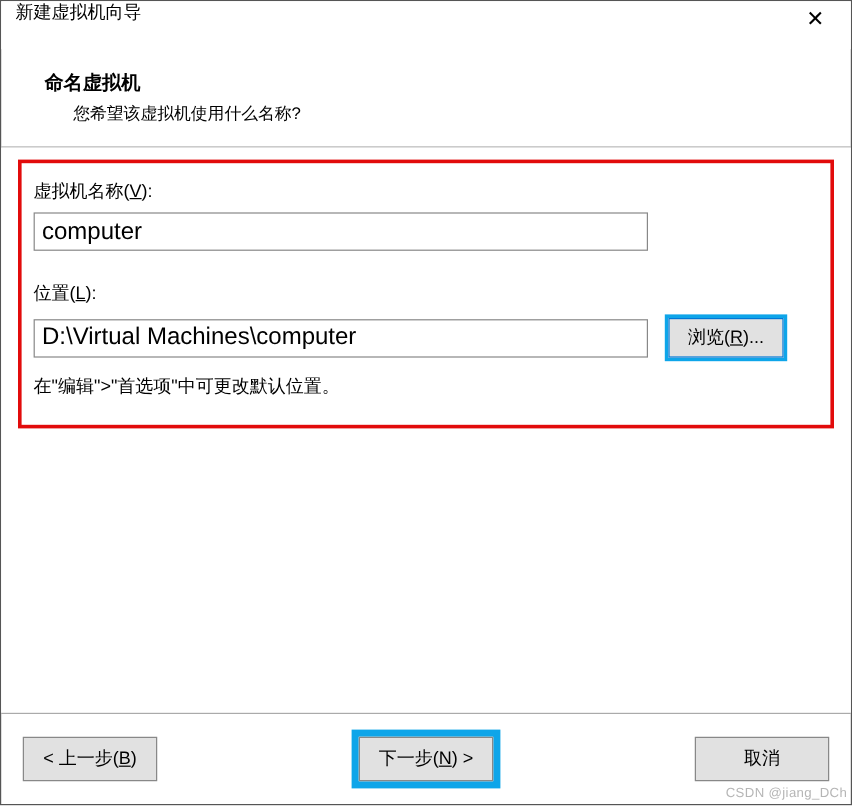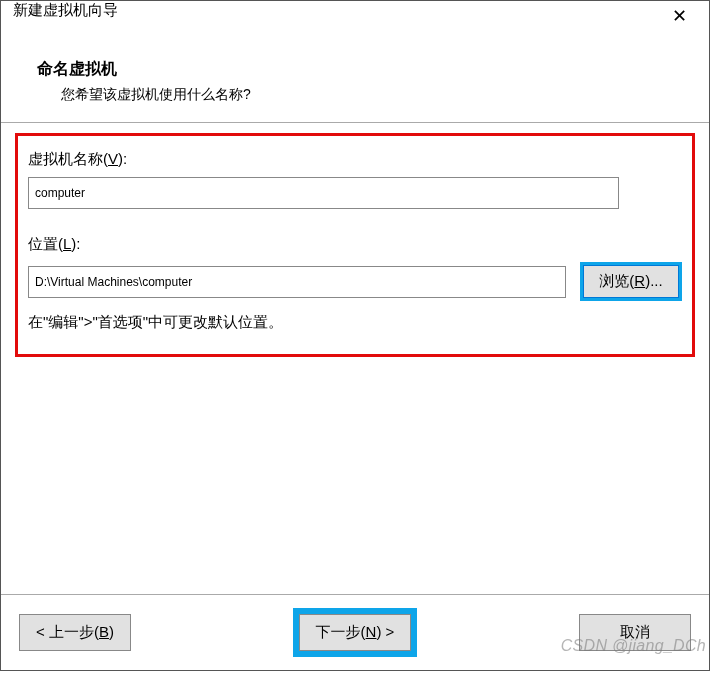--- a/index.html
+++ b/index.html
@@ -47,24 +47,24 @@
       padding: 10px 14px;
       background: #fff;
     }
     .highlight-box {
       border: 3px solid #e20b0b;
       padding: 14px 10px 22px 10px;
     }
     .field-label { font-size: 15px; margin-bottom: 8px; display: block; }
     .field-label .ul { text-decoration: underline; }
     .text-input {
-      width: 591px;
+      width: 512px;
       height: 32px;
       border: 1px solid #888;
-      font-size: 12px;
+      font-size: 20px;
       padding: 3px 6px;
       font-family: Arial, sans-serif;
       background: #fff;
     }
     .row-spacer { height: 26px; }
     .location-row { display: flex; align-items: center; gap: 14px; }
     .browse-btn {
       border: 3px solid #0ea5e9;
       padding: 0;
     }
@@ -97,24 +97,23 @@
       cursor: default;
     }
     .btn .ul { text-decoration: underline; }
     .next-wrap {
       border: 6px solid #0ea5e9;
       padding: 0;
     }
     .watermark {
       position: absolute;
       right: 6px;
-      bottom: 18px;
-      font-size: 16px;
+      bottom: 6px;
+      font-size: 11px;
       color: rgba(120,120,120,0.55);
-      font-style: italic;
       font-family: Arial, sans-serif;
       letter-spacing: 0.3px;
       pointer-events: none;
     }
   </style>
 </head>
 <body>
 
 <div class="window">
 

